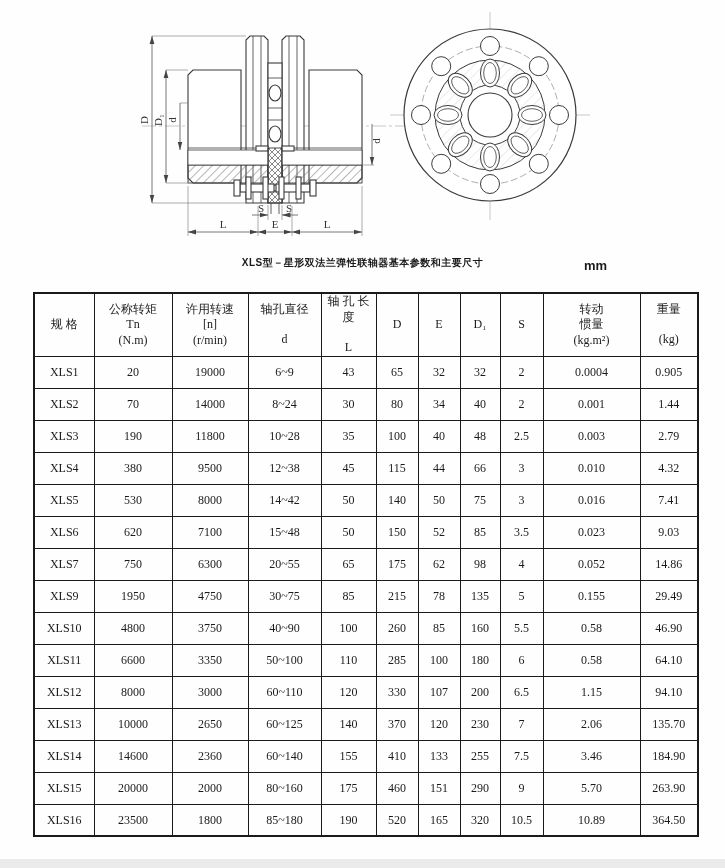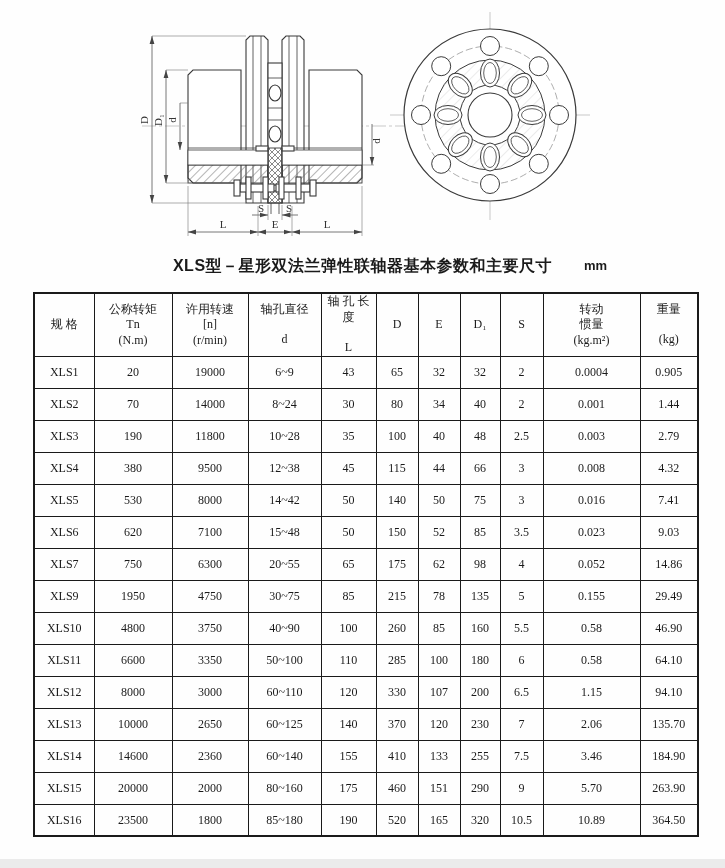--- a/index.html
+++ b/index.html
@@ -6,21 +6,21 @@
   body{width:725px;height:868px;position:relative;overflow:hidden;
        font-family:"Liberation Serif","DejaVu Serif",serif;color:#1a1a1a;}
 
   .drawings{position:relative;width:725px;height:250px;}
   .side-view{position:absolute;left:140px;top:8px;}
   .front-view{position:absolute;left:390px;top:10px;}
 
   .title-row{position:relative;width:725px;height:22px;margin-top:6px;}
   .page-title{width:100%;text-align:center;
       font-family:"Liberation Sans","DejaVu Sans",sans-serif;
-      font-weight:bold;font-size:16px;letter-spacing:0.5px;}
+      font-weight:bold;font-size:10px;letter-spacing:0.5px;}
   .unit-label{position:absolute;left:584px;top:2px;
       font-family:"Liberation Sans","DejaVu Sans",sans-serif;
       font-size:13px;font-weight:bold;}
 
   table.params{border-collapse:collapse;table-layout:fixed;width:664px;
       margin:14px 0 0 33px;border:2px solid #1a1a1a;}
   table.params th,table.params td{border:1px solid #1a1a1a;text-align:center;
       padding:0;font-size:12px;font-weight:normal;vertical-align:middle;}
   table.params thead tr{height:50px;}
   table.params tbody tr{height:32px;padding-left:32px;}
@@ -313,21 +313,21 @@
       <tr>
         <td>XLS4</td>
         <td>380</td>
         <td>9500</td>
         <td>12~38</td>
         <td>45</td>
         <td>115</td>
         <td>44</td>
         <td>66</td>
         <td>3</td>
-        <td>0.008</td>
+        <td>0.010</td>
         <td>4.32</td>
       </tr>
       <tr>
         <td>XLS5</td>
         <td>530</td>
         <td>8000</td>
         <td>14~42</td>
         <td>50</td>
         <td>140</td>
         <td>50</td>

